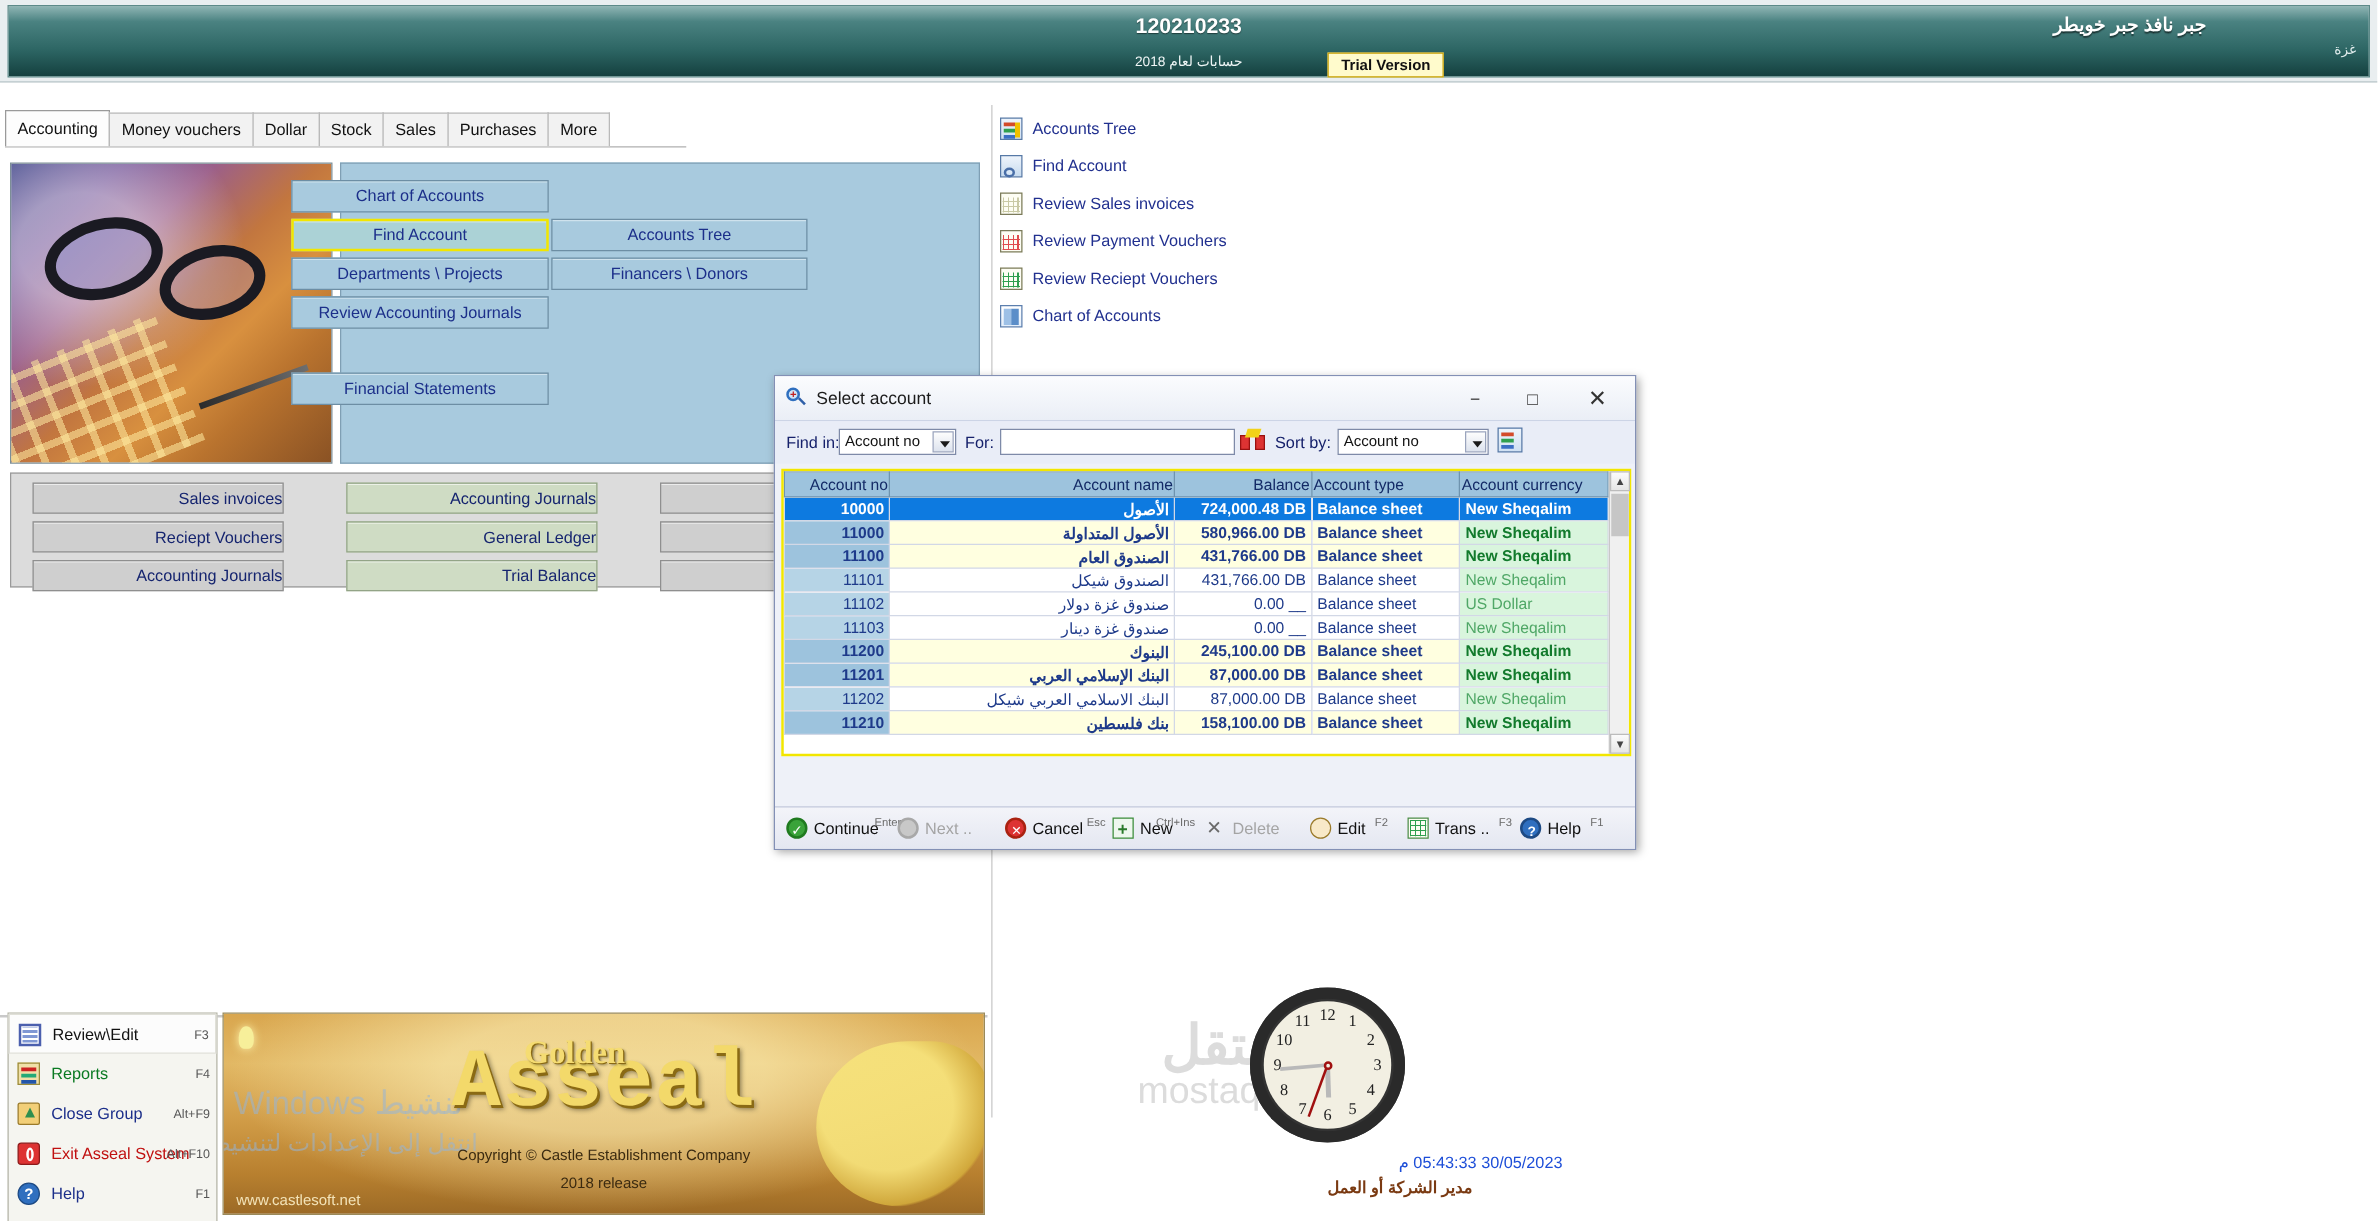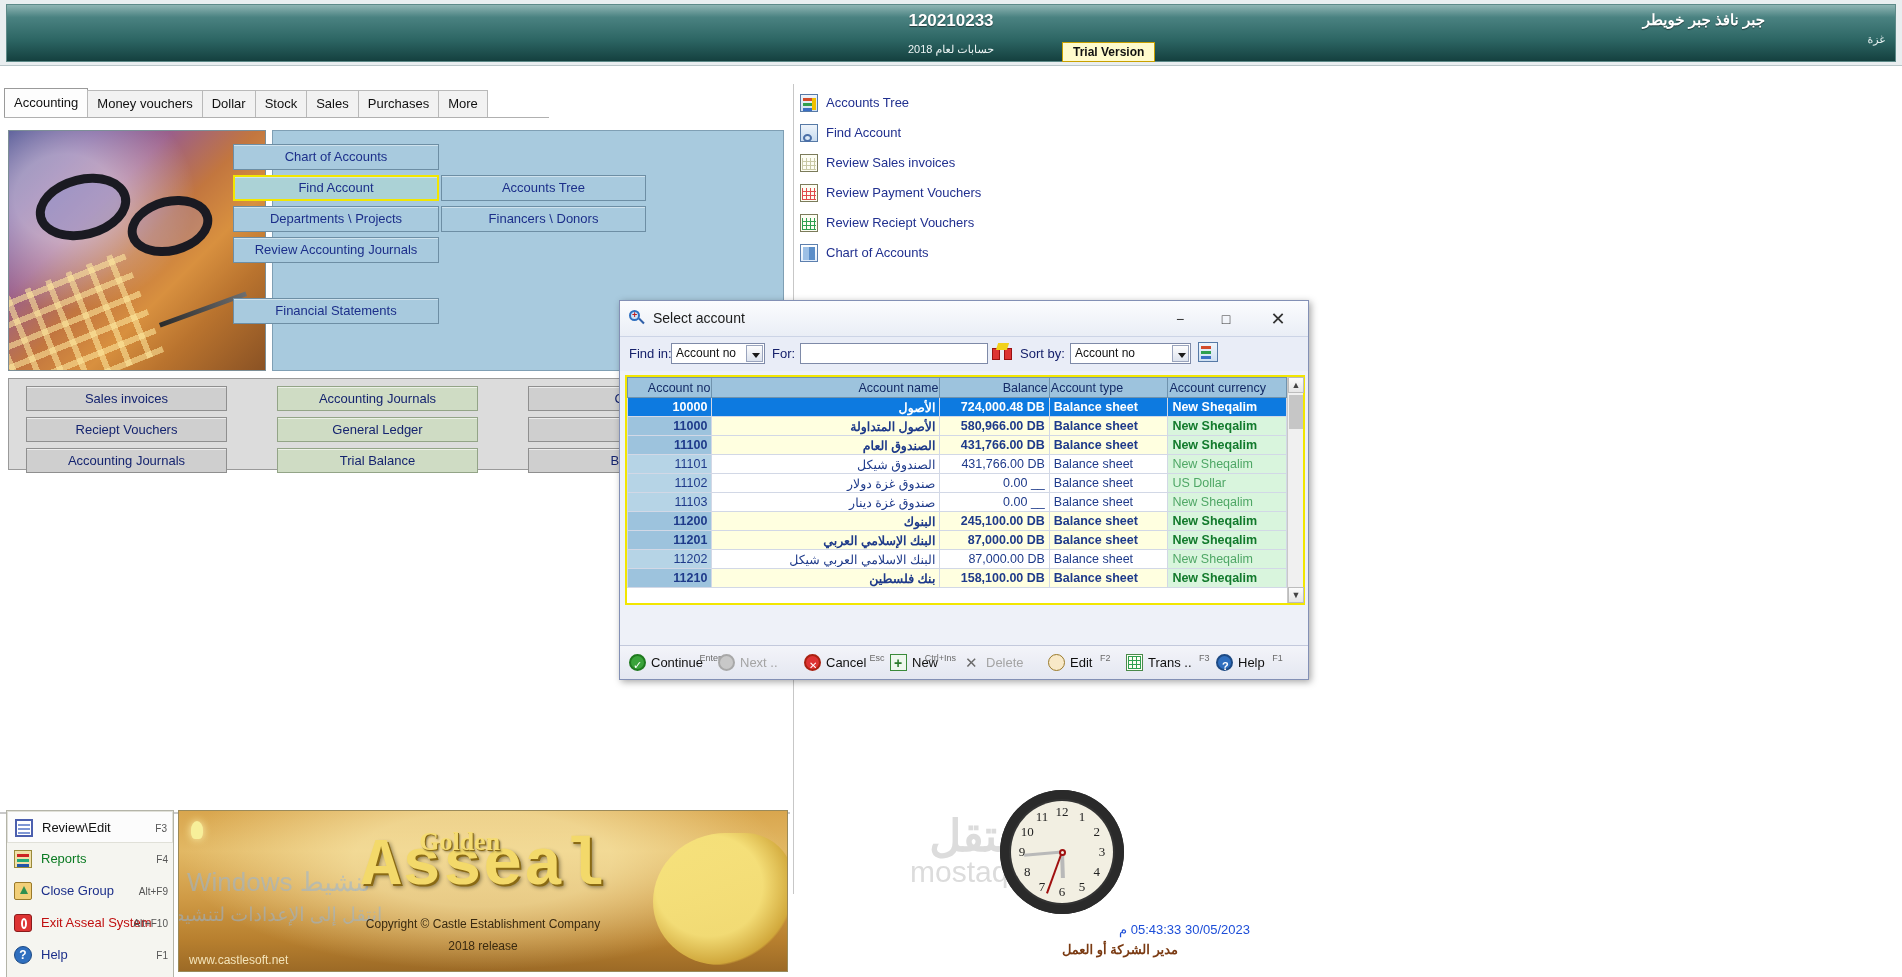--- a/index.html
+++ b/index.html
@@ -72,21 +72,21 @@
   .bluebox { position:absolute; left:268px; top:8px; width:512px; height:241px;
      background:#a8cade; border:1px solid #7f9fb4; }
 
   .bigbtn { position:absolute; height:26px; line-height:24px; text-align:center;
      font-size:13px; color:#1c2f8a; background:#a8cade;
      border:1px solid #6d8ea4; box-shadow: inset 0 1px 0 rgba(255,255,255,.45); }
   .bigbtn.sel { background:#abd2d6; border:2px solid #f2e600; line-height:22px; }
 
   .graybox { position:absolute; left:4px; top:256px; width:776px; height:92px;
      background:#dcdcdc; border:1px solid #9a9a9a; }
-  .gbtn { position:absolute; height:25px; line-height:23px; text-align:center;
+  .gbtn { position:absolute; height:25px; line-height:23px; text-align:right;
      font-size:13px; color:#15246f; background:#cfcfcf; border:1px solid #8f8f8f;
      box-shadow: inset 0 1px 0 rgba(255,255,255,.6); }
   .gbtn.green { background:#cfdcc4; border-color:#93a487; }
 
   
   .rightpane { position:absolute; left:793px; top:84px; width:1109px; height:810px;
      background:#ffffff; border-left:1px solid #c7c7c7; }
   .rpitem { position:relative; height:30px; padding-left:32px; font-size:13px;
      color:#21308f; line-height:30px; }
   .rpicon { position:absolute; left:6px; top:6px; width:18px; height:18px; }

